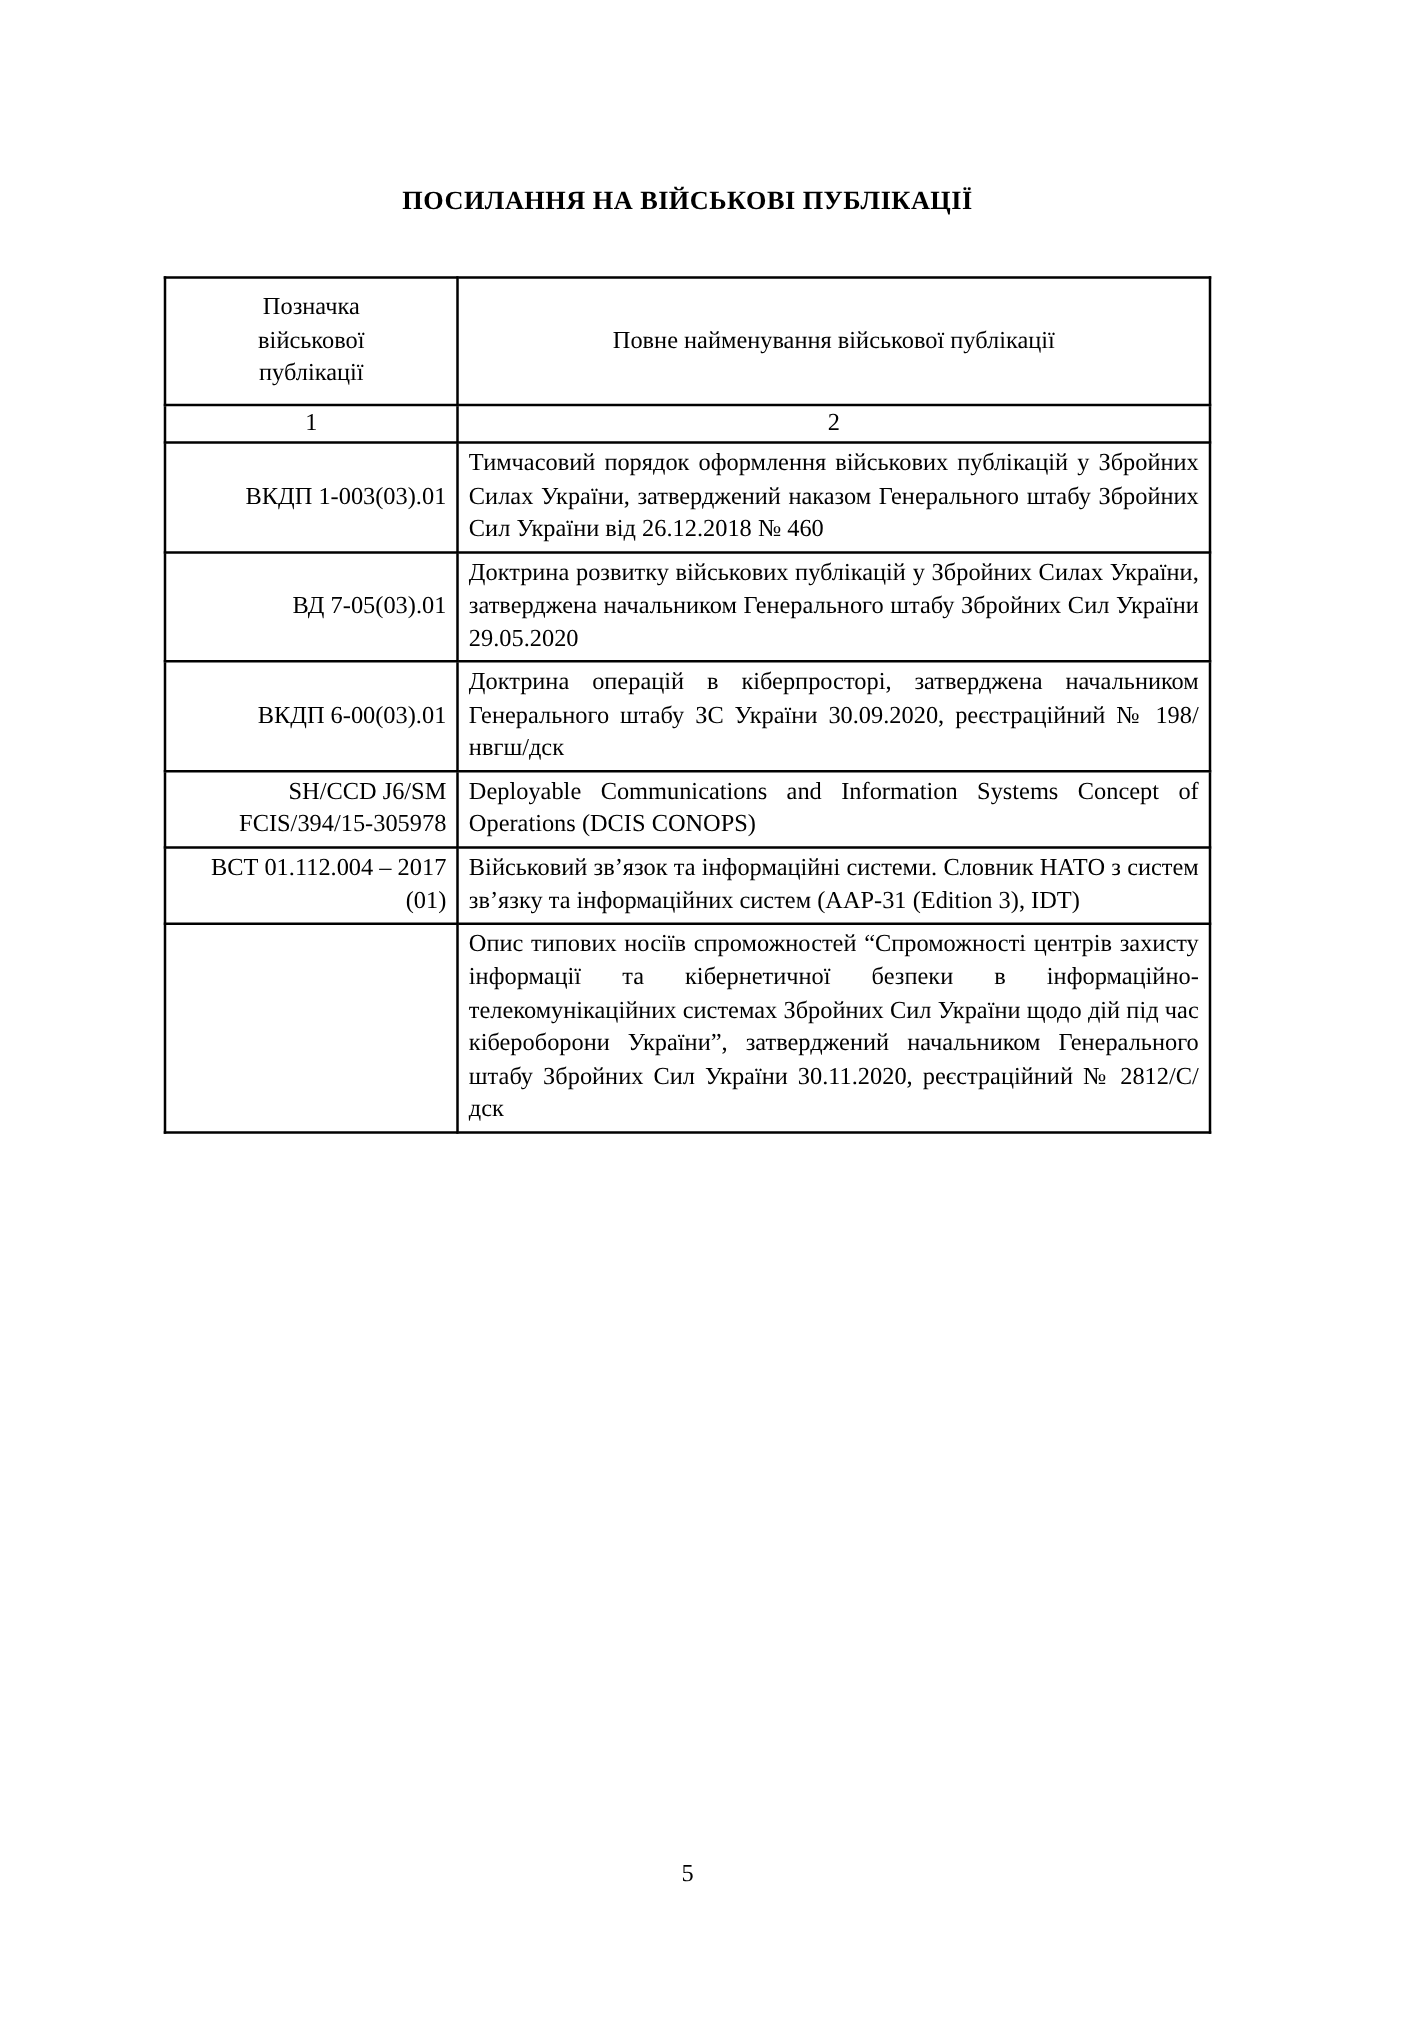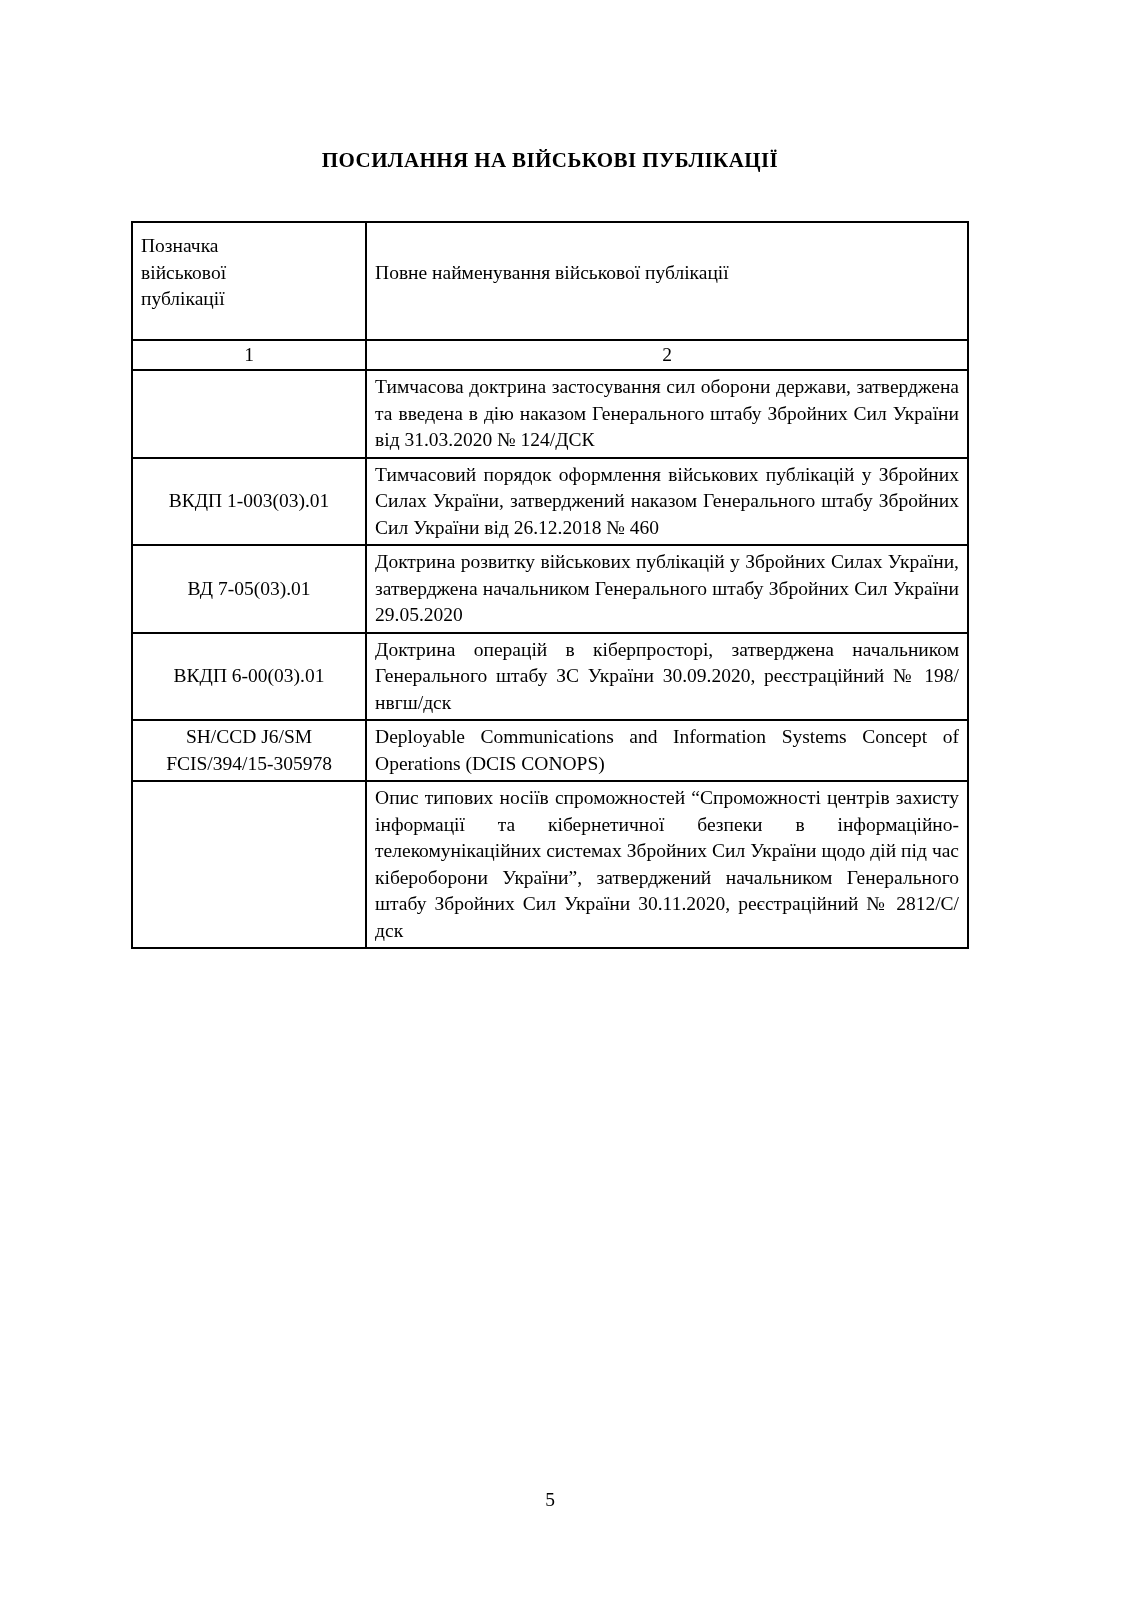--- a/index.html
+++ b/index.html
@@ -33,32 +33,32 @@
   .pub-table td {
     border: 2px solid #000000;
     font-size: 19.5px;
     line-height: 1.36;
     padding: 3px 8px;
     vertical-align: middle;
     word-wrap: break-word;
   }
   .col-desig { width: 28%; }
   .header-row td {
-    text-align: left;
+    text-align: center;
     padding-top: 10px;
-    padding-bottom: 26px;
+    padding-bottom: 10px;
     margin-left: 36px;
   }
   .header-row .cell-desig { white-space: pre-line; }
   .num-row td {
     text-align: center;
     padding-top: 1px;
     padding-bottom: 1px;
   }
-  .cell-desig { text-align: center; }
+  .cell-desig { text-align: right; }
   .cell-desc  { text-align: justify; vertical-align: top; }
   .page-number {
     position: absolute;
     left: 131px;
     top: 1489px;
     width: 838px;
     text-align: center;
     font-size: 19.5px;
   }
 </style>
@@ -80,24 +80,20 @@
           <td class="cell-desig">Позначка
 військової
 публікації</td>
           <td>Повне найменування військової публікації</td>
         </tr>
         <tr class="num-row">
           <td>1</td>
           <td>2</td>
         </tr>
 
-  <tr>
-    <td class="cell-desig"></td>
-    <td class="cell-desc">Тимчасова доктрина застосування сил оборони держави, затверджена та введена в дію наказом Генерального штабу Збройних Сил України від 31.03.2020 № 124/ДСК</td>
-  </tr>
 
   <tr>
     <td class="cell-desig">ВКДП 1-003(03).01</td>
     <td class="cell-desc">Тимчасовий порядок оформлення військових публікацій у Збройних Силах України, затверджений наказом Генерального штабу Збройних Сил України від 26.12.2018 № 460</td>
   </tr>
 
   <tr>
     <td class="cell-desig">ВД 7-05(03).01</td>
     <td class="cell-desc">Доктрина розвитку військових публікацій у Збройних Силах України, затверджена начальником Генерального штабу Збройних Сил України 29.05.2020</td>
   </tr>
@@ -109,20 +105,24 @@
     <td class="cell-desc">Доктрина операцій в кіберпросторі, затверджена начальником Генерального штабу ЗС України 30.09.2020, реєстраційний № 198/нвгш/дск</td>
   </tr>
 
 
 
   <tr>
     <td class="cell-desig">SH/CCD J6/SM FCIS/394/15-305978</td>
     <td class="cell-desc">Deployable Communications and Information Systems Concept of Operations (DCIS CONOPS)</td>
   </tr>
 
+  <tr>
+    <td class="cell-desig">ВСТ 01.112.004 – 2017 (01)</td>
+    <td class="cell-desc">Військовий зв’язок та інформаційні системи. Словник НАТО з систем зв’язку та інформаційних систем (ААР-31 (Edition 3), IDT)</td>
+  </tr>
 
   <tr>
     <td class="cell-desig"></td>
     <td class="cell-desc">Опис типових носіїв спроможностей “Спроможності центрів захисту інформації та кібернетичної безпеки в інформаційно-телекомунікаційних системах Збройних Сил України щодо дій під час кібероборони України”, затверджений начальником Генерального штабу Збройних Сил України 30.11.2020, реєстраційний № 2812/С/дск</td>
   </tr>
 </tbody>
     </table>
   </div>
 
   <div class="page-number">5</div>

